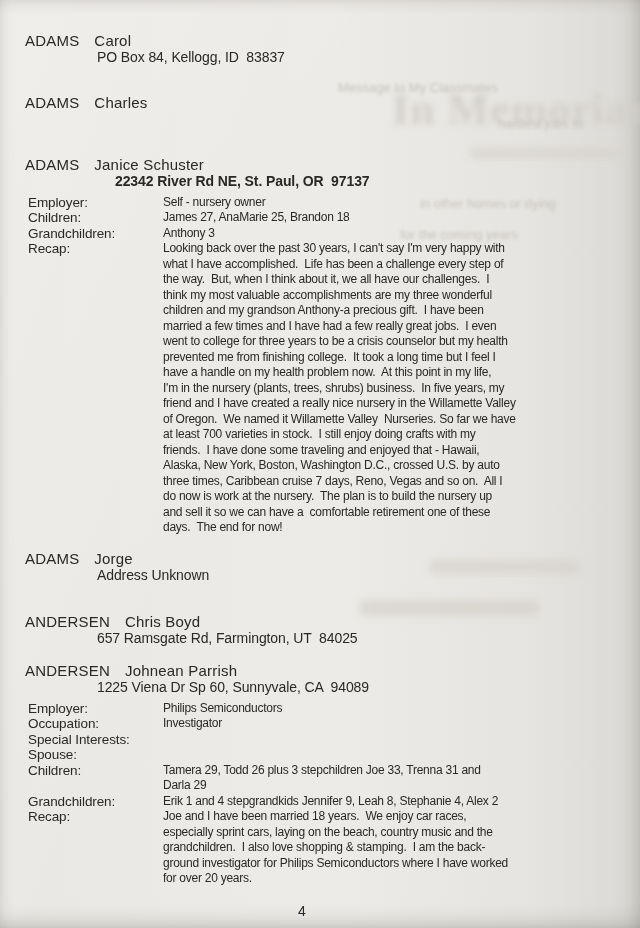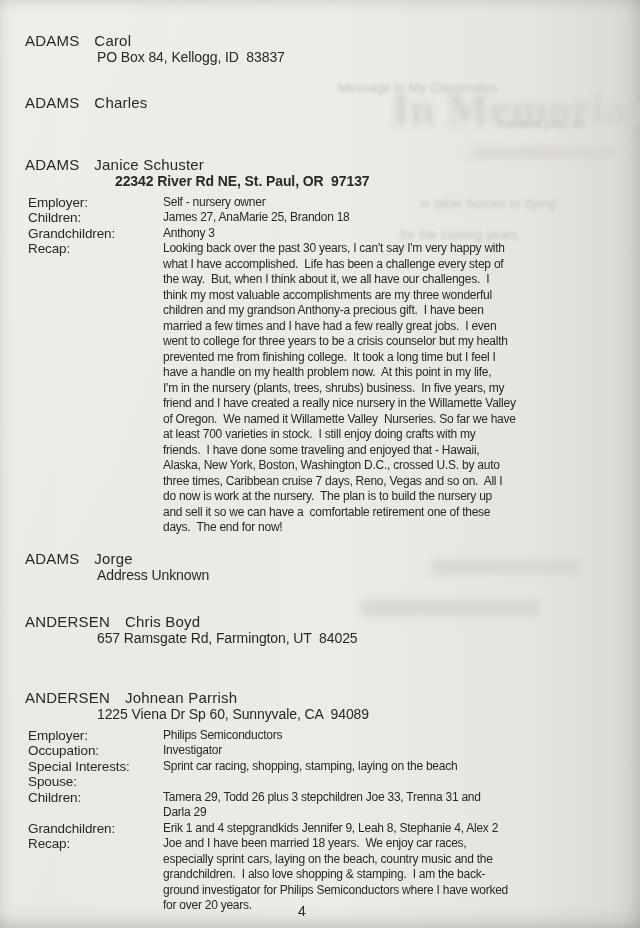--- a/index.html
+++ b/index.html
@@ -76,21 +76,21 @@
     flex:1 1 auto;max-width:472px;
     font-size:12px;line-height:15.5px;
     letter-spacing:-.25px;
     white-space:pre-wrap;
   }
   .e0{top:32px;}
   .e1{top:94px;}
   .e2{top:156px;}
   .e3{top:550px;}
   .e4{top:613px;}
-  .e5{top:689px;}
+  .e5{top:662px;}
   .page-number{
     position:absolute;top:903px;left:298px;
     font-size:14px;
   }
 </style>
 </head>
 <body>
 
 <div class="page">
 
@@ -170,21 +170,20 @@
       <div class="field-row">
         <div class="flabel">Employer:</div>
         <div class="fvalue">Philips Semiconductors</div>
       </div>
       <div class="field-row">
         <div class="flabel">Occupation:</div>
         <div class="fvalue">Investigator</div>
       </div>
       <div class="field-row">
         <div class="flabel">Special Interests:</div>
-        <div class="fvalue">Sprint car racing, shopping, stamping, laying on the beach</div>
       </div>
       <div class="field-row">
         <div class="flabel">Spouse:</div>
       </div>
       <div class="field-row">
         <div class="flabel">Children:</div>
         <div class="fvalue">Tamera 29, Todd 26 plus 3 stepchildren Joe 33, Trenna 31 and
 Darla 29</div>
       </div>
       <div class="field-row">

